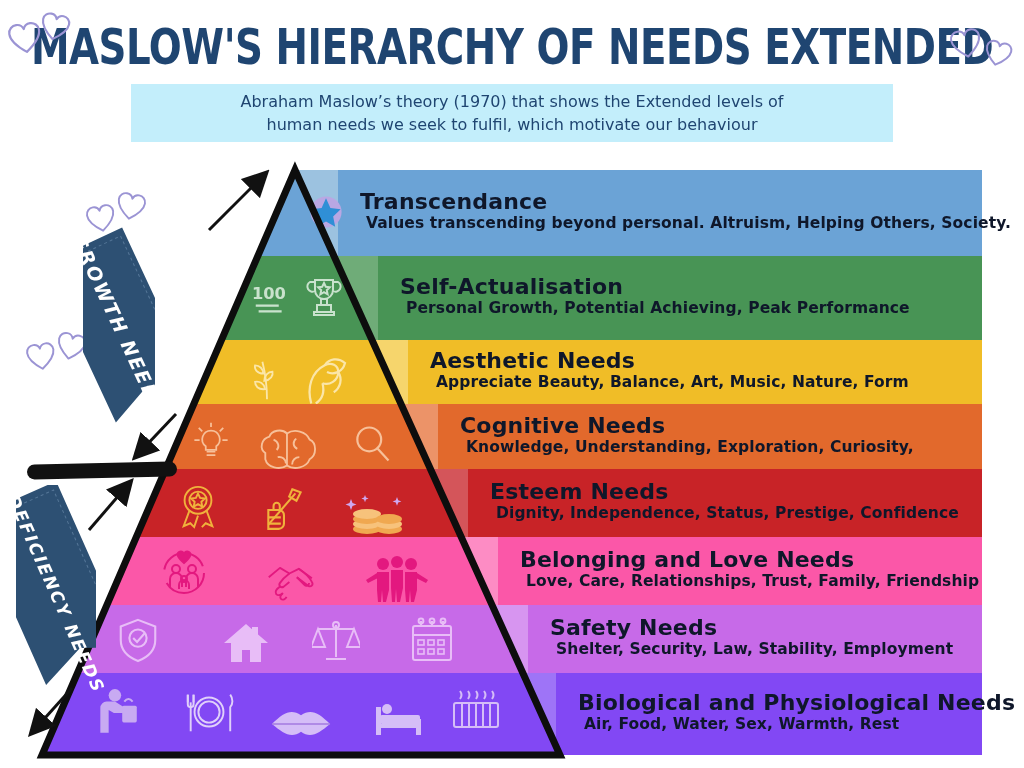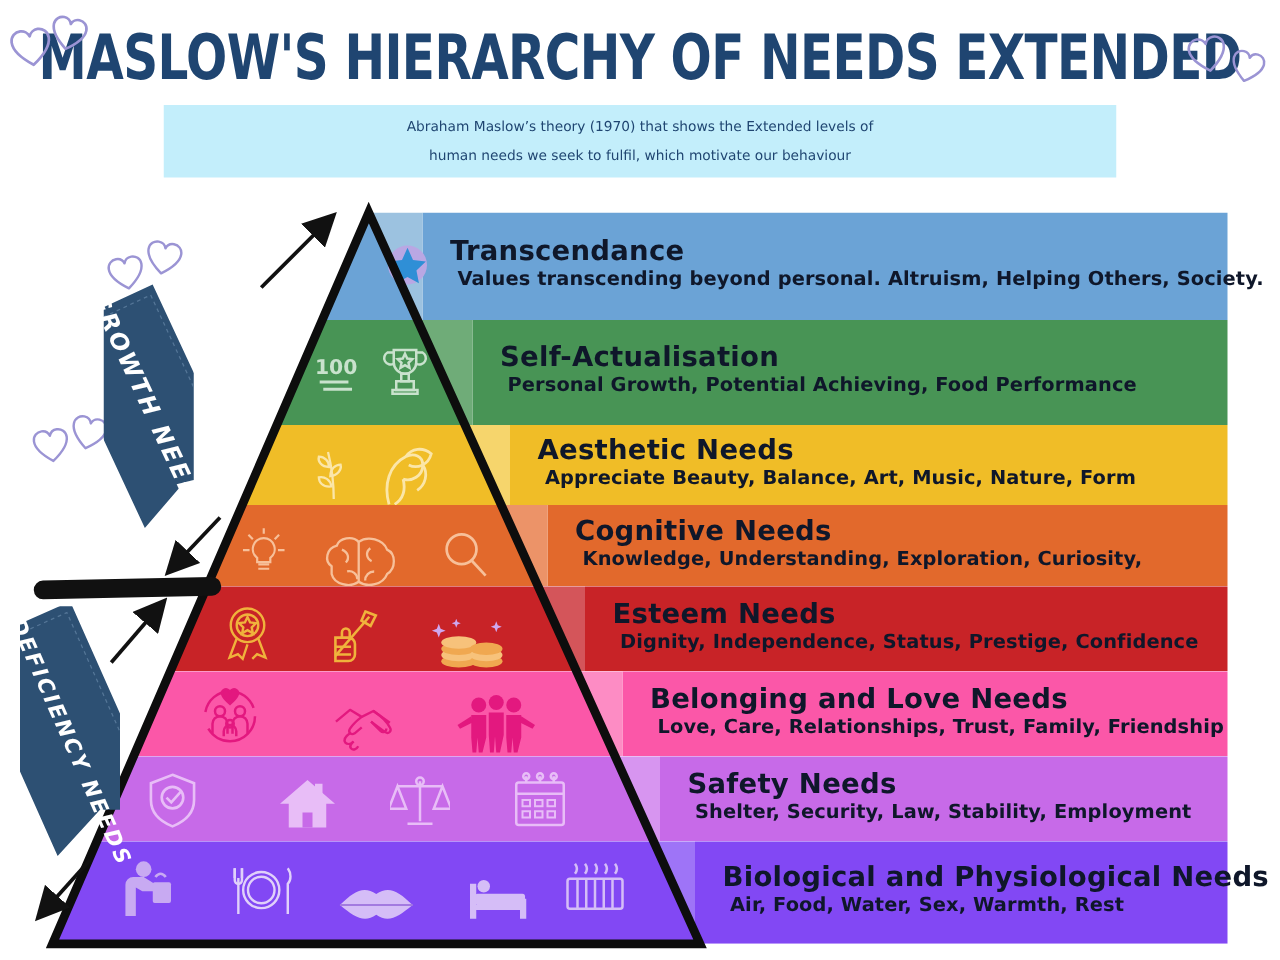--- a/index.html
+++ b/index.html
@@ -28,21 +28,21 @@
   .subtitle-box{
     position:absolute;left:131px;top:84px;width:762px;height:58px;
     background:#c3eefb;
   }
   .subtitle-text{
     position:absolute;left:0;top:0;width:762px;height:58px;
     display:flex;align-items:center;justify-content:center;
     text-align:center;
     color:#1f4571;
     font-family:"DejaVu Sans", sans-serif;
-    font-size:11px;
+    font-size:16px;
     line-height:23px;
     padding:0 8px;
     box-sizing:border-box;
     white-space:pre-line;
   }
 
   
   .heart{position:absolute;}
   .heart svg{display:block;}
 
@@ -164,21 +164,21 @@
               <path d="M15 10 h-5 a5 5 0 0 0 5 9"></path>
               <path d="M33 10 h5 a5 5 0 0 1 -5 9"></path>
               <path d="M21 27 h6 v6 h-6 Z"></path>
               <path d="M14 40 h20 v3 h-20 Z"></path>
               <path d="M17 33 h14 v7 h-14 Z"></path>
               <path d="M24 11 l1.8 3.8 4 .5 -3 2.9 .8 4.1 -3.6-2.1 -3.6 2.1 .8-4.1 -3-2.9 4-.5 Z"></path>
             </g>
           </svg></div>
         <div class="band-text" style="left: 400px; top: 18px;">
           <div class="band-title">Self-Actualisation</div>
-          <div class="band-sub" style="padding-left:6px;">Personal Growth, Potential Achieving, Food Performance</div>
+          <div class="band-sub" style="padding-left:6px;">Personal Growth, Potential Achieving, Peak Performance</div>
         </div>
       </div>
       <div class="band" style="left: 0px; top: 340px; width: 1024px; height: 80px; position: absolute;">
         <svg width="1024" height="64" style="position: absolute; left: 0px; top: 0px;">
           <polygon points="221.47863247863248,0 372.008547008547,0 401,64 193.8,64" fill="#f0bd27"></polygon>
           <polygon points="408,0 982,0 982,64 408,64" fill="#f0bd27"></polygon>
           <polygon points="372.008547008547,0 408,0 408,64 401,64" fill="#f6d56c"></polygon>
         </svg>
         <div style="position: absolute; left: 245px; top: 18px; width: 44px; height: 44px;"><svg viewBox="0 0 48 48" width="44" height="44">
             <g fill="none" stroke="#fbe6a8" stroke-width="2">

